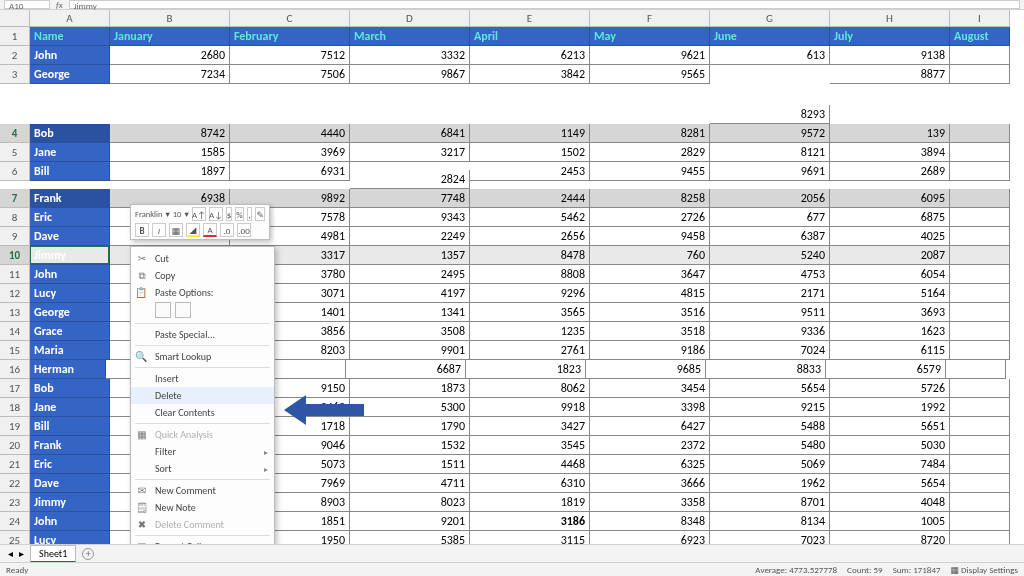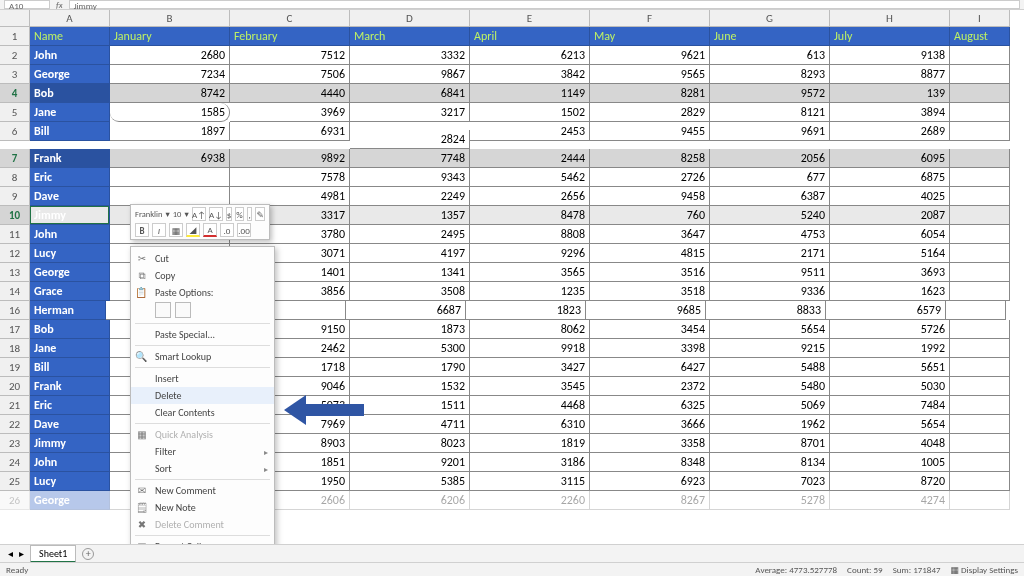--- a/index.html
+++ b/index.html
@@ -9,21 +9,21 @@
   .namebox { width: 46px; }
   .fxbox { flex: 1; }
   .grid-wrap { position: relative; }
   .col-headers { display: flex; }
   .corner { width: 30px; height: 17px; background: #f0f0f0; border-right: 1px solid #bcbcbc; border-bottom: 1px solid #bcbcbc; }
   .colh { height: 17px; background: #f0f0f0; border-right: 1px solid #bcbcbc; border-bottom: 1px solid #bcbcbc; display: flex; align-items: center; justify-content: center; font-size: 11px; color: #555; }
   .rowh { width: 30px; background: #f0f0f0; border-right: 1px solid #bcbcbc; border-bottom: 1px solid #bcbcbc; display: flex; align-items: center; justify-content: center; font-size: 11px; color: #555; }
   .rowh.sel, .rowh.selact { background: #d5d5d5; color: #217346; font-weight: 600; }
   .row { display: flex; }
   .cell { border-right: 1px solid #888; border-bottom: 1px solid #888; height: 19px; display: flex; align-items: center; padding: 0 4px; font-size: 12px; overflow: hidden; white-space: nowrap; }
-  .hdrcell { background: #3464c4; color: #bef264; font-weight: normal; border-right-color:#2a52a0;border-bottom-color:#2a52a0;}
+  .hdrcell { background: #3464c4; color: #5eead4; font-weight: bold; border-right-color:#2a52a0;border-bottom-color:#2a52a0;}
   .namecell { background: #3464c4; color: #fff; font-weight: bold; border-right-color:#2a52a0;border-bottom-color:#2a52a0;}
   .numcell { justify-content: flex-end; background:#fff; }
   .row.sel .numcell { background: #d6d6d6; }
   .row.sel .namecell { background: #2a52a0; }
   .row.act .cell { background: #e9e9e9; }
   .row.act .cell.first { box-shadow: inset 0 0 0 1px #217346; }
   .sheetbar { position:absolute; bottom:14px; left:0; right:0; height:18px; background:#f3f3f3; border-top:1px solid #d0d0d0; display:flex; align-items:center; padding:0 8px; gap:6px; font-size:10px; }
   .sheet-tab { background:#fff; border:1px solid #bbb; border-bottom:2px solid #217346; padding:1px 8px; }
   .add-sheet { width:12px; height:12px; border:1px solid #999; border-radius:50%; display:flex; align-items:center; justify-content:center; font-size:10px; color:#666; }
   .statusbar { position:absolute; bottom:0; left:0; right:0; height:14px; background:#f3f3f3; border-top:1px solid #d0d0d0; display:flex; align-items:center; padding:0 6px; font-size:9px; color:#555; gap:14px; }
@@ -91,40 +91,40 @@
       <div class="cell numcell" style="width: 60px;"></div>
     </div>
     <div class="row">
       <div class="rowh" style="height: 19px;">3</div>
       <div class="cell namecell first" style="width: 80px;">George</div>
       <div class="cell numcell" style="width: 120px;">7234</div>
       <div class="cell numcell" style="width: 120px;">7506</div>
       <div class="cell numcell" style="width: 120px;">9867</div>
       <div class="cell numcell" style="width: 120px;">3842</div>
       <div class="cell numcell" style="width: 120px;">9565</div>
-      <div class="cell numcell" style="width: 120px;">8293</div>
+      <div class="cell numcell" style="width: 120px; margin-top: 40px;">8293</div>
       <div class="cell numcell" style="width: 120px;">8877</div>
       <div class="cell numcell" style="width: 60px;"></div>
     </div>
     <div class="row sel">
       <div class="rowh sel" style="height: 19px;">4</div>
       <div class="cell namecell first" style="width: 80px;">Bob</div>
       <div class="cell numcell" style="width: 120px;">8742</div>
       <div class="cell numcell" style="width: 120px;">4440</div>
       <div class="cell numcell" style="width: 120px;">6841</div>
       <div class="cell numcell" style="width: 120px;">1149</div>
       <div class="cell numcell" style="width: 120px;">8281</div>
       <div class="cell numcell" style="width: 120px;">9572</div>
       <div class="cell numcell" style="width: 120px;">139</div>
       <div class="cell numcell" style="width: 60px;"></div>
     </div>
     <div class="row">
       <div class="rowh" style="height: 19px;">5</div>
       <div class="cell namecell first" style="width: 80px;">Jane</div>
-      <div class="cell numcell" style="width: 120px; border-radius: 9px;">1585</div>
+      <div class="cell numcell" style="width: 120px;">1585</div>
       <div class="cell numcell" style="width: 120px;">3969</div>
       <div class="cell numcell" style="width: 120px;">3217</div>
       <div class="cell numcell" style="width: 120px;">1502</div>
       <div class="cell numcell" style="width: 120px;">2829</div>
       <div class="cell numcell" style="width: 120px;">8121</div>
       <div class="cell numcell" style="width: 120px;">3894</div>
       <div class="cell numcell" style="width: 60px;"></div>
     </div>
     <div class="row">
       <div class="rowh" style="height: 19px;">6</div>
@@ -228,20 +228,32 @@
       <div class="cell numcell" style="width: 120px;"></div>
       <div class="cell numcell" style="width: 120px;">3856</div>
       <div class="cell numcell" style="width: 120px;">3508</div>
       <div class="cell numcell" style="width: 120px;">1235</div>
       <div class="cell numcell" style="width: 120px;">3518</div>
       <div class="cell numcell" style="width: 120px;">9336</div>
       <div class="cell numcell" style="width: 120px;">1623</div>
       <div class="cell numcell" style="width: 60px;"></div>
     </div>
     <div class="row">
+      <div class="rowh" style="height: 19px;">15</div>
+      <div class="cell namecell first" style="width: 80px;">Maria</div>
+      <div class="cell numcell" style="width: 120px;"></div>
+      <div class="cell numcell" style="width: 120px;">8203</div>
+      <div class="cell numcell" style="width: 120px;">9901</div>
+      <div class="cell numcell" style="width: 120px;">2761</div>
+      <div class="cell numcell" style="width: 120px;">9186</div>
+      <div class="cell numcell" style="width: 120px;">7024</div>
+      <div class="cell numcell" style="width: 120px;">6115</div>
+      <div class="cell numcell" style="width: 60px;"></div>
+    </div>
+    <div class="row">
       <div class="rowh" style="height: 19px;">16</div>
       <div class="cell namecell first" style="width: 76px;">Herman</div>
       <div class="cell numcell" style="width: 120px;"></div>
       <div class="cell numcell" style="width: 120px;"></div>
       <div class="cell numcell" style="width: 120px;">6687</div>
       <div class="cell numcell" style="width: 120px;">1823</div>
       <div class="cell numcell" style="width: 120px;">9685</div>
       <div class="cell numcell" style="width: 120px;">8833</div>
       <div class="cell numcell" style="width: 120px;">6579</div>
       <div class="cell numcell" style="width: 60px;"></div>
@@ -329,21 +341,21 @@
       <div class="cell numcell" style="width: 120px;">8701</div>
       <div class="cell numcell" style="width: 120px;">4048</div>
       <div class="cell numcell" style="width: 60px;"></div>
     </div>
     <div class="row">
       <div class="rowh" style="height: 19px;">24</div>
       <div class="cell namecell first" style="width: 80px;">John</div>
       <div class="cell numcell" style="width: 120px;"></div>
       <div class="cell numcell" style="width: 120px;">1851</div>
       <div class="cell numcell" style="width: 120px;">9201</div>
-      <div class="cell numcell" style="width: 120px;">3186</div>
+      <div class="cell numcell" style="width: 120px; font-weight: bold;">3186</div>
       <div class="cell numcell" style="width: 120px;">8348</div>
       <div class="cell numcell" style="width: 120px;">8134</div>
       <div class="cell numcell" style="width: 120px;">1005</div>
       <div class="cell numcell" style="width: 60px;"></div>
     </div>
     <div class="row">
       <div class="rowh" style="height: 19px;">25</div>
       <div class="cell namecell first" style="width: 80px;">Lucy</div>
       <div class="cell numcell" style="width: 120px;"></div>
       <div class="cell numcell" style="width: 120px;">1950</div>

